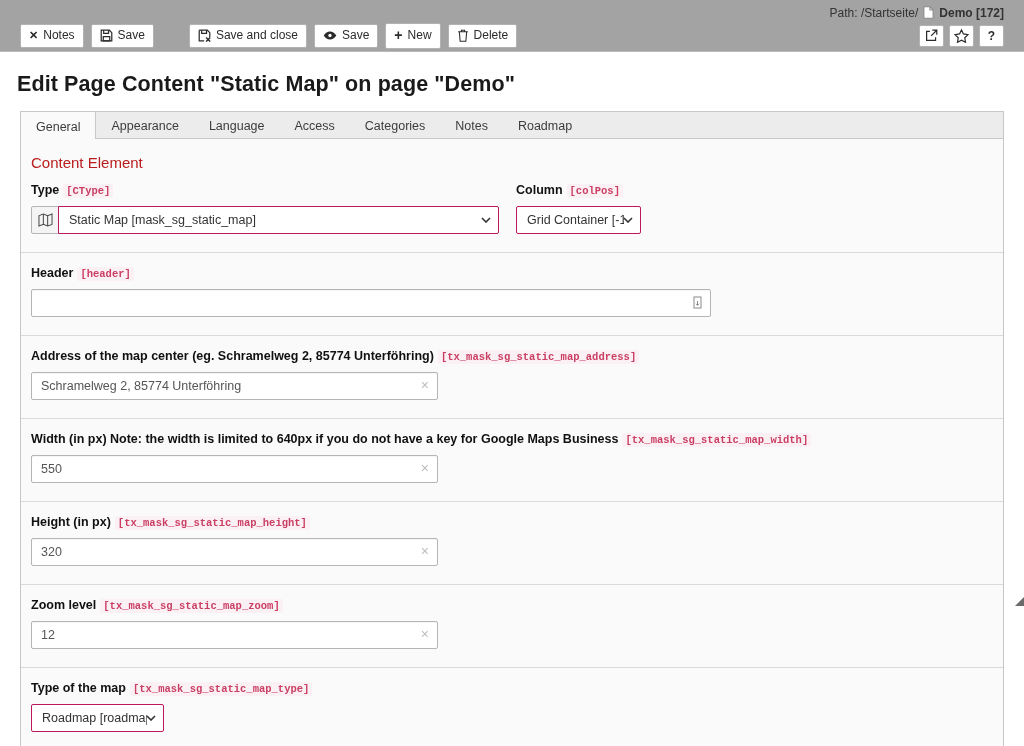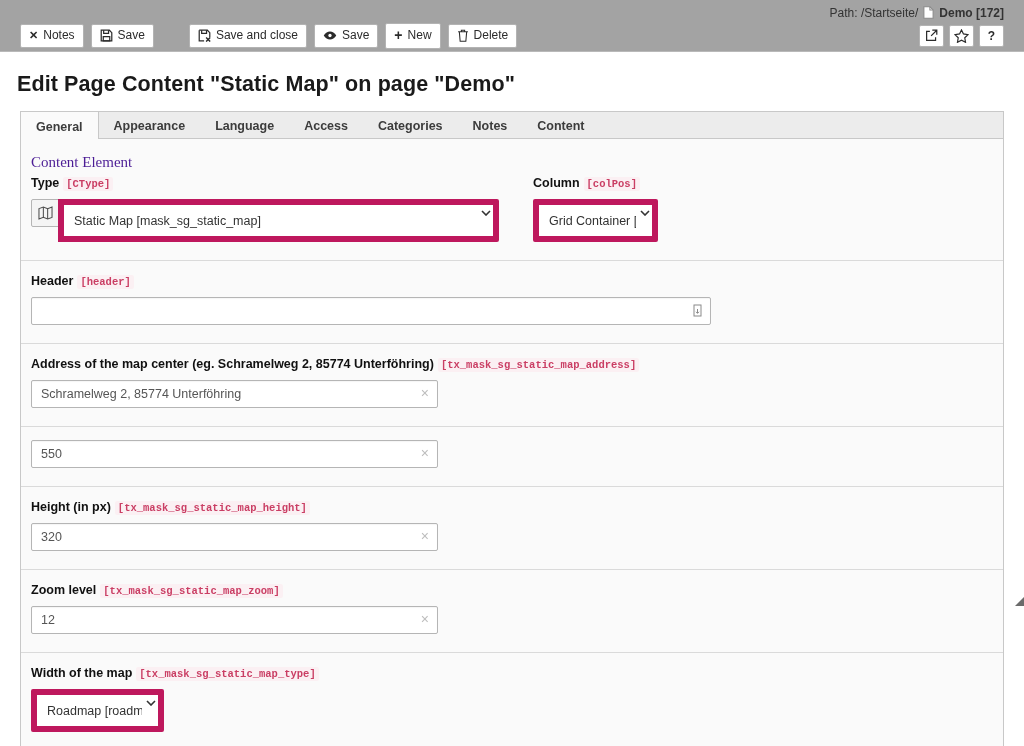--- a/index.html
+++ b/index.html
@@ -29,48 +29,48 @@
     background:#fff; border:1px solid #b3b3b3; border-radius:2px; cursor:pointer;
     font-size:12px; font-weight:bold; color:#2b2b2b; font-family:inherit;
   }
 
   
   h1.page-heading { margin:20px 20px 14px 17px; font-size:21.5px; font-weight:600; color:#1a1a1a; letter-spacing:.1px; }
 
   
   .tabs-wrap { margin:0 20px; }
   .tabs { display:flex; background:#ececec; border:1px solid #c8c8c8; border-bottom:1px solid #c8c8c8; height:28px; }
-  .tab { padding:7px 15px 0; font-size:12.5px; color:#3c3c3c; cursor:pointer;font-weight:bold; }
+  .tab { padding:7px 15px 0; font-size:12.5px; color:#3c3c3c; cursor:pointer; }
   .tab.active {
     background:#fafafa; border:1px solid #c8c8c8; border-bottom:0;
     margin:-1px 0 -1px -1px; padding-top:8px; position:relative; z-index:2;
   }
 
   
   .panel { border:1px solid #c8c8c8; border-top:0; background:#fafafa; }
   .section { padding:13px 10px 18px; border-bottom:1px solid #dadada; }
   .section:last-child { border-bottom:0; }
-  .section-heading { font-size:15px; color:#4c1d95; margin:2px 0 5px; font-weight:400;font-family:Liberation Serif, serif; }
+  .section-heading { font-size:15px; color:#b91c1c; margin:2px 0 12px; font-weight:400; }
   .field-label { font-size:12.5px; font-weight:bold; color:#111; margin-bottom:9px; }
   .code {
     font-family:"Liberation Mono", monospace; font-size:10.5px; font-weight:bold;
     color:#ca3e64; background:#fbf0f3; padding:1px 3px; border-radius:2px; margin-left:4px;
   }
-  .field-row { display:flex; gap:34px; }
+  .field-row { display:flex; gap:17px; }
 
   
   .composite { display:flex; }
   .addon-box {
     width:28px; height:28px; border:1px solid #b5b5b5; border-radius:2px 0 0 2px;
     background:#f4f4f4; display:flex; align-items:center; justify-content:center; flex:none;
   }
   .selectbox { position:relative; flex:1; }
   .selectbox select {
-    -webkit-appearance:none; appearance:none; width:100%; height:43px;
-    border:6px solid #be185d; border-radius:2px; background:#fff;
+    -webkit-appearance:none; appearance:none; width:100%; height:28px;
+    border:1px solid #be185d; border-radius:2px; background:#fff;
     padding:0 16px 0 10px; font-size:12.5px; color:#333; font-family:inherit; cursor:pointer;
   }
   .composite .selectbox { margin-left:-1px; }
   .composite .selectbox select { border-radius:0 2px 2px 0; }
   .chevron { position:absolute; right:8px; top:11px; pointer-events:none; line-height:0; }
 
   .input-wrap { position:relative; }
   .input-wrap input {
     width:100%; height:28px; border:1px solid #b5b5b5; border-radius:2px; background:#fff;
     padding:0 26px 0 9px; font-size:12.5px; color:#555; font-family:inherit;
@@ -181,21 +181,21 @@
 <h1 class="page-heading">Edit Page Content "Static Map" on page "Demo"</h1>
 
 <div class="tabs-wrap">
   <div class="tabs">
     <div class="tab active">General</div>
     <div class="tab">Appearance</div>
     <div class="tab">Language</div>
     <div class="tab">Access</div>
     <div class="tab">Categories</div>
     <div class="tab">Notes</div>
-    <div class="tab">Content</div>
+    <div class="tab">Roadmap</div>
   </div>
 
   <div class="panel">
 
     <div class="section">
       <div class="section-heading">Content Element</div>
       <div class="field-row">
         <div class="w-type">
           <div class="field-label">
             <span>Type</span><span class="code">[CType]</span>
@@ -252,20 +252,23 @@
       <div class="field-label">
         <span>Address of the map center (eg. Schramelweg 2, 85774 Unterföhring)</span><span class="code">[tx_mask_sg_static_map_address]</span>
       </div>
       <div class="input-wrap w-std">
         <input type="text" value="Schramelweg 2, 85774 Unterföhring" style="">
         <span class="clear-x">×</span>
       </div>
     </div>
 
     <div class="section">
+      <div class="field-label">
+        <span>Width (in px) Note: the width is limited to 640px if you do not have a key for Google Maps Business</span><span class="code">[tx_mask_sg_static_map_width]</span>
+      </div>
       <div class="input-wrap w-std">
         <input type="text" value="550" style="">
         <span class="clear-x">×</span>
       </div>
     </div>
 
     <div class="section">
       <div class="field-label">
         <span>Height (in px)</span><span class="code">[tx_mask_sg_static_map_height]</span>
       </div>
@@ -280,21 +283,21 @@
         <span>Zoom level</span><span class="code">[tx_mask_sg_static_map_zoom]</span>
       </div>
       <div class="input-wrap w-std">
         <input type="text" value="12" style="">
         <span class="clear-x">×</span>
       </div>
     </div>
 
     <div class="section">
       <div class="field-label">
-        <span>Width of the map</span><span class="code">[tx_mask_sg_static_map_type]</span>
+        <span>Type of the map</span><span class="code">[tx_mask_sg_static_map_type]</span>
       </div>
       <span class="selectbox w-maptype" style="display:block;">
         <select><option>Roadmap [roadmap]</option></select>
         <span class="chevron">
           <svg width="10" height="6" viewBox="0 0 10 6">
               <path d="M1 1l4 4 4-4" fill="none" stroke="#333" stroke-width="1.6"></path>
             </svg>
         </span>
       </span>
     </div>

